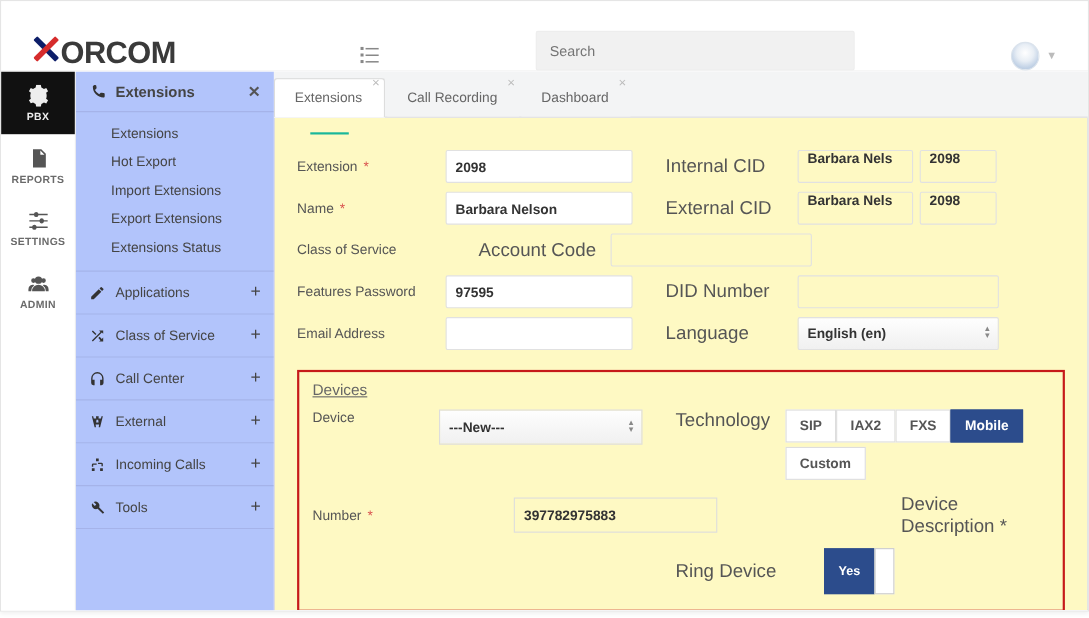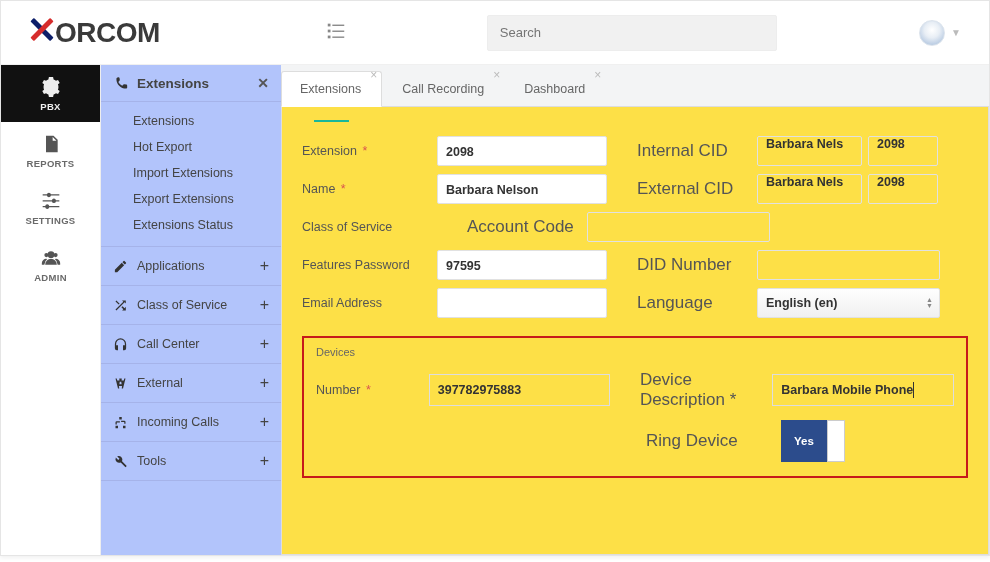--- a/index.html
+++ b/index.html
@@ -26,21 +26,21 @@
     display: flex;
     flex-direction: column;
     background: #fff;
   }
 
   
   .topbar {
     height: 64px;
     border-bottom: 1px solid #f0f0f0;
     display: flex;
-    align-items: center;
+    align-items: flex-end;
     padding-left: 28px;
   }
 
   .logo {
     display: flex;
     align-items: baseline;
     font-weight: 700;
     font-size: 28px;
     color: #3a3a3a;
     letter-spacing: -0.5px;
@@ -115,21 +115,21 @@
   
   .body {
     display: flex;
     flex: 1;
     overflow: hidden;
     background: #fff;
   }
 
   
   .primary-nav {
-    width: 100px;
+    width: 68px;
     background: #fff;
     display: flex;
     flex-direction: column;
     align-items: stretch;
     border-right: 1px solid #eee;
   }
   .primary-item {
     text-align: center;
     color: #6a6a6a;
     font-size: 9.5px;
@@ -260,21 +260,21 @@
   .tab .tab-close {
     position: absolute;
     top: -4px;
     right: 4px;
     font-size: 12px;
     color: #bbb;
     cursor: pointer;
   }
 
   .form-area {
-    background: #fde047;
+    background: #fef9c3;
     flex: 1;
     padding: 15px 20px 14px;
     overflow-y: auto;
     border: 1px solid #ddd;
     border-top: none;
     margin-bottom: 0;
   }
 
   .under-tab-indicator {
      height:2px; width: 35px; background:#19b79a; margin: -2px 0 14px 12px;
@@ -335,23 +335,24 @@
   }
   .pair { display:flex; gap:6px; }
 
   
   .devices-section {
     border: 2px solid #c61a1a;
     margin-top: 18px;
     padding: 8px 12px 14px 12px;
   }
   .devices-title {
-    font-size: 11px;
+    font-size: 14px;
     color: #666;
     margin-bottom: 10px;
+    text-decoration: underline;
   }
 
   .techbuttons {
     display: inline-flex;
     flex-wrap: wrap;
     gap: 0;
     width: 220px;
   }
   .techbtn {
     height: 30px;
@@ -609,30 +610,45 @@
                     <span>▼</span>
                   </span>
               </div>
             </div>
           </div>
         </div>
 
         <div class="devices-section">
           <div class="devices-title">Devices</div>
 
+          <div class="row" style="margin-bottom:10px; align-items:flex-start;">
+            <div class="lbl" style="width:115px">Device</div>
+            <div class="field-wide select">
+              <span>---New---</span>
+                <span class="updown">
+                  <span>▲</span>
+                  <span>▼</span>
+                </span>
+            </div>
+            <div class="gap"></div>
+            <div class="lbl2" style="width:100px">Technology</div>
+            <div class="techbuttons">
+              <div class="techbtn">SIP</div>
+              <div class="techbtn">IAX2</div>
+              <div class="techbtn">FXS</div>
+              <div class="techbtn active">Mobile</div>
+              <div class="techbtn" style="margin-top:4px">Custom</div>
+            </div>
+          </div>
 
           <div class="row" style="margin-top:12px;justify-content:space-between;">
             <div class="lbl" style="width:115px"><span>Number</span> <span class="req">*</span></div>
             <div class="field-wide">397782975883</div>
             <div class="gap"></div>
             <div class="lbl2" style="width:135px"><span>Device Description</span> <span class="req">*</span></div>
-            <div class="field-wide">
-              <span>Barbara Mobile Phone</span>
-                <span class="cursor-bar"></span>
-            </div>
           </div>
 
           <div class="row" style="margin-top:10px;">
             <div class="lbl" style="width:115px"></div>
             <div style="width:185px"></div>
             <div class="gap"></div>
             <div class="lbl2" style="width:135px">Ring Device</div>
             <div class="toggle">
               <div class="on">Yes</div>
               <div class="knob"></div>

